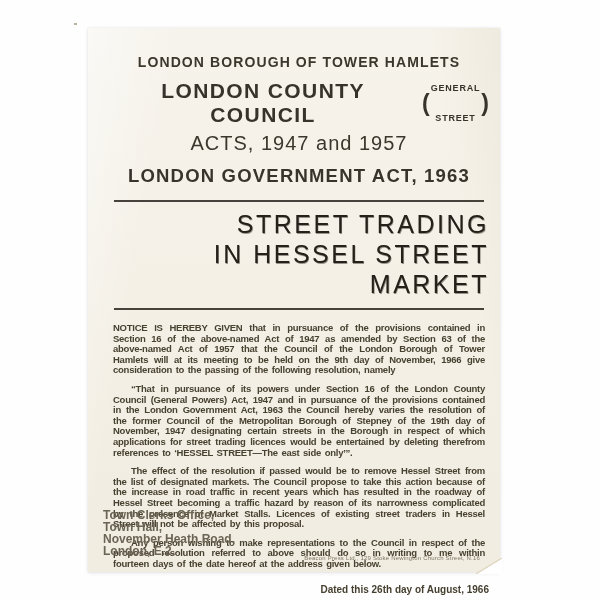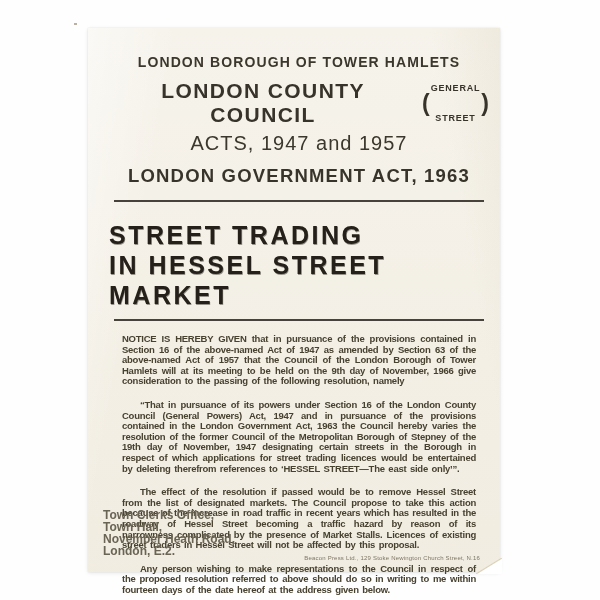--- a/index.html
+++ b/index.html
@@ -37,27 +37,27 @@
   }
   .paren { display:inline-flex; align-items:center; margin-left:5px; }
   .paren-br { font-size:23px; font-weight:bold; letter-spacing:0; }
   .stack { display:inline-flex; flex-direction:column; line-height:8.5px; margin:0 1px;gap:21px; }
   .stack span { font-size:9px; font-weight:bold; letter-spacing:0.8px; }
   .h-acts { margin-top:5px; font-size:20px; font-weight:normal; letter-spacing:1px; }
   .h-gov  { margin-top:10px; font-size:18.5px; font-weight:bold; letter-spacing:1.2px; color:#39342b; }
   .rule { border-top:2.5px solid #2f2a23; margin:13px 5px 0 5px; opacity:0.88; }
   .rule.r2 { margin-top:9px; }
   .headline {
-    margin-top:18px; text-align:left; font-weight:bold; color:#25211a;
+    margin-top:7px; text-align:right; font-weight:normal; color:#25211a;
     font-size:25px; line-height:30px; letter-spacing:2.5px;
     text-shadow: 0.6px 0.6px 0.5px rgba(40,33,24,0.45);
   }
   .bodytext { margin-top:13px; }
   .bodytext p {
-    margin:13px; font-size:9.5px; font-weight:bold; line-height:10.6px;
+    margin:4px; font-size:9.5px; font-weight:bold; line-height:10.6px;
     letter-spacing:-0.25px; word-spacing:1.2px;
     text-align:justify; color:#474130;
   }
   .bodytext p + p { margin-top:8px; text-indent:18px; }
   .dated { margin-top:15px; text-align:right; font-size:10px; font-weight:bold; color:#453f2f; }
   .sig { margin-top:3px; text-align:right; }
   .sig-name { font-size:11.5px; font-weight:bold; letter-spacing:0.8px; padding-right:37px; color:#3c372c; }
   .address {
     position:absolute; left:15px; bottom:15px;
     font-size:12px; font-weight:bold; line-height:12px; color:#6a6454;

